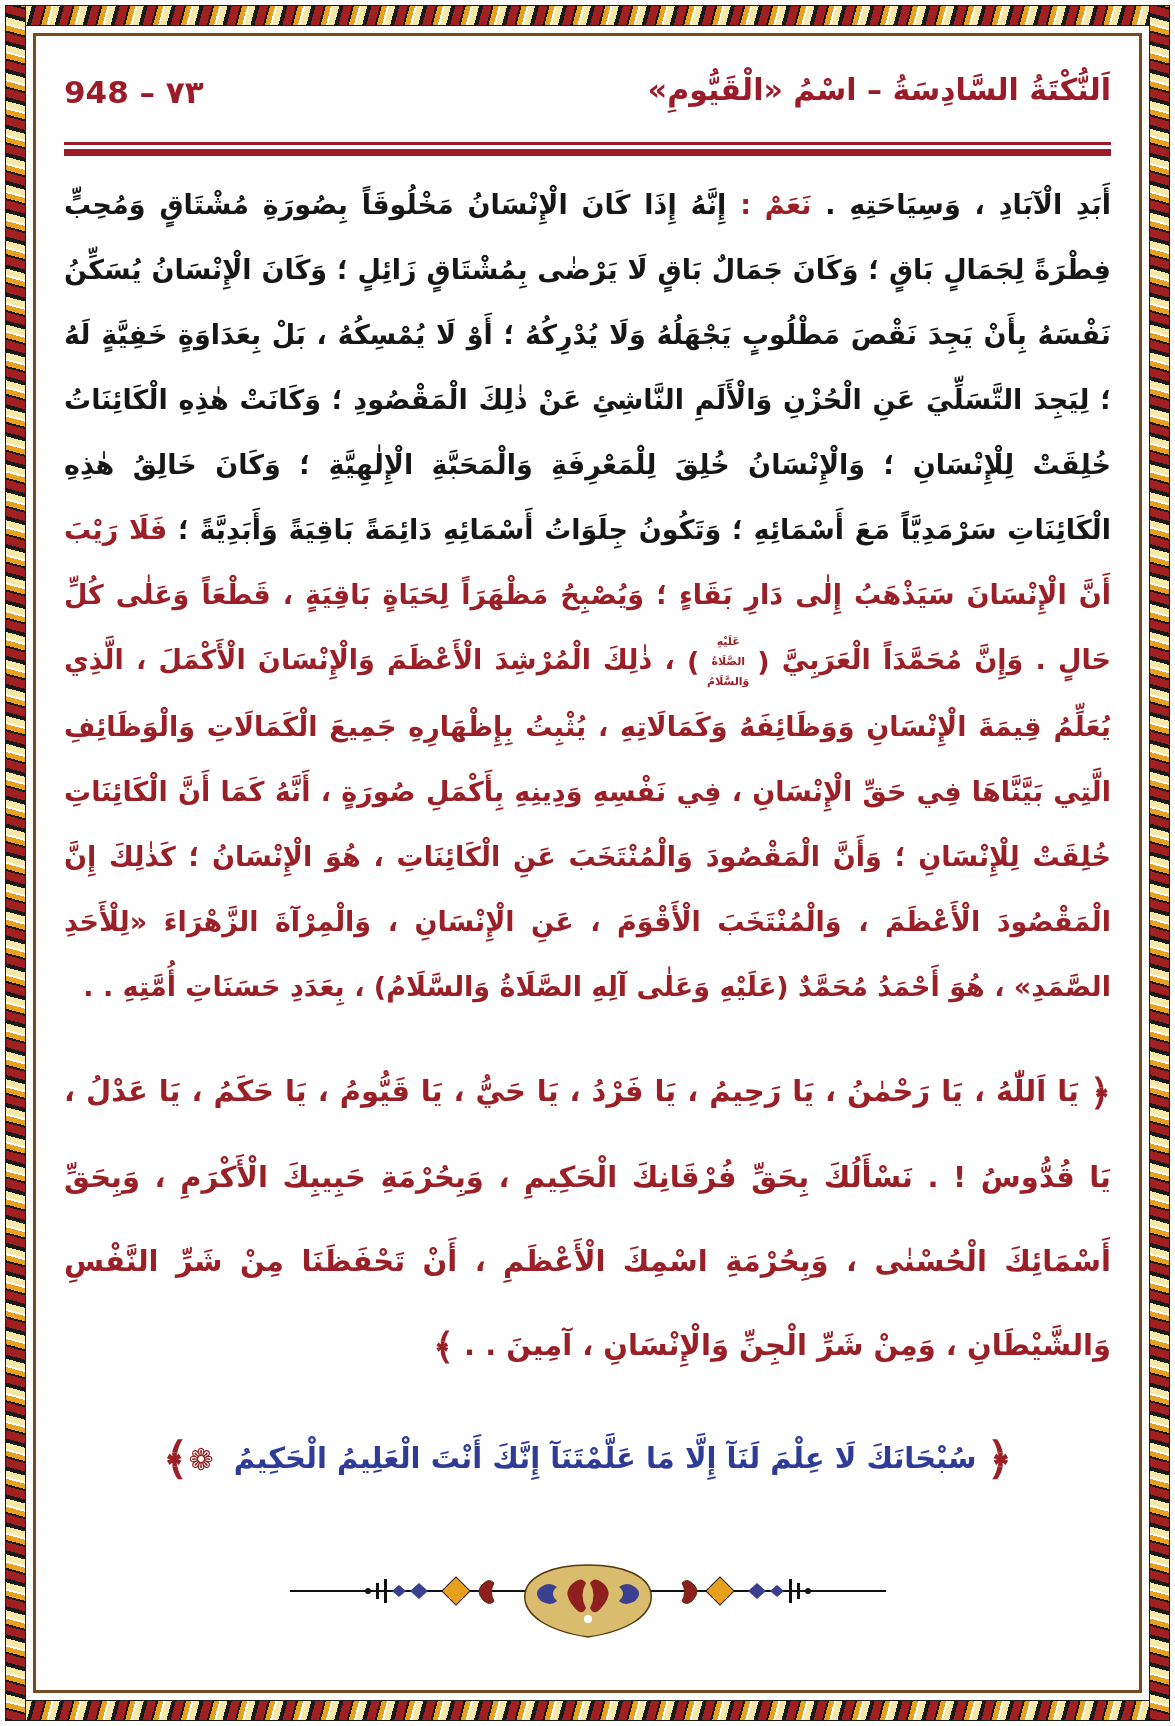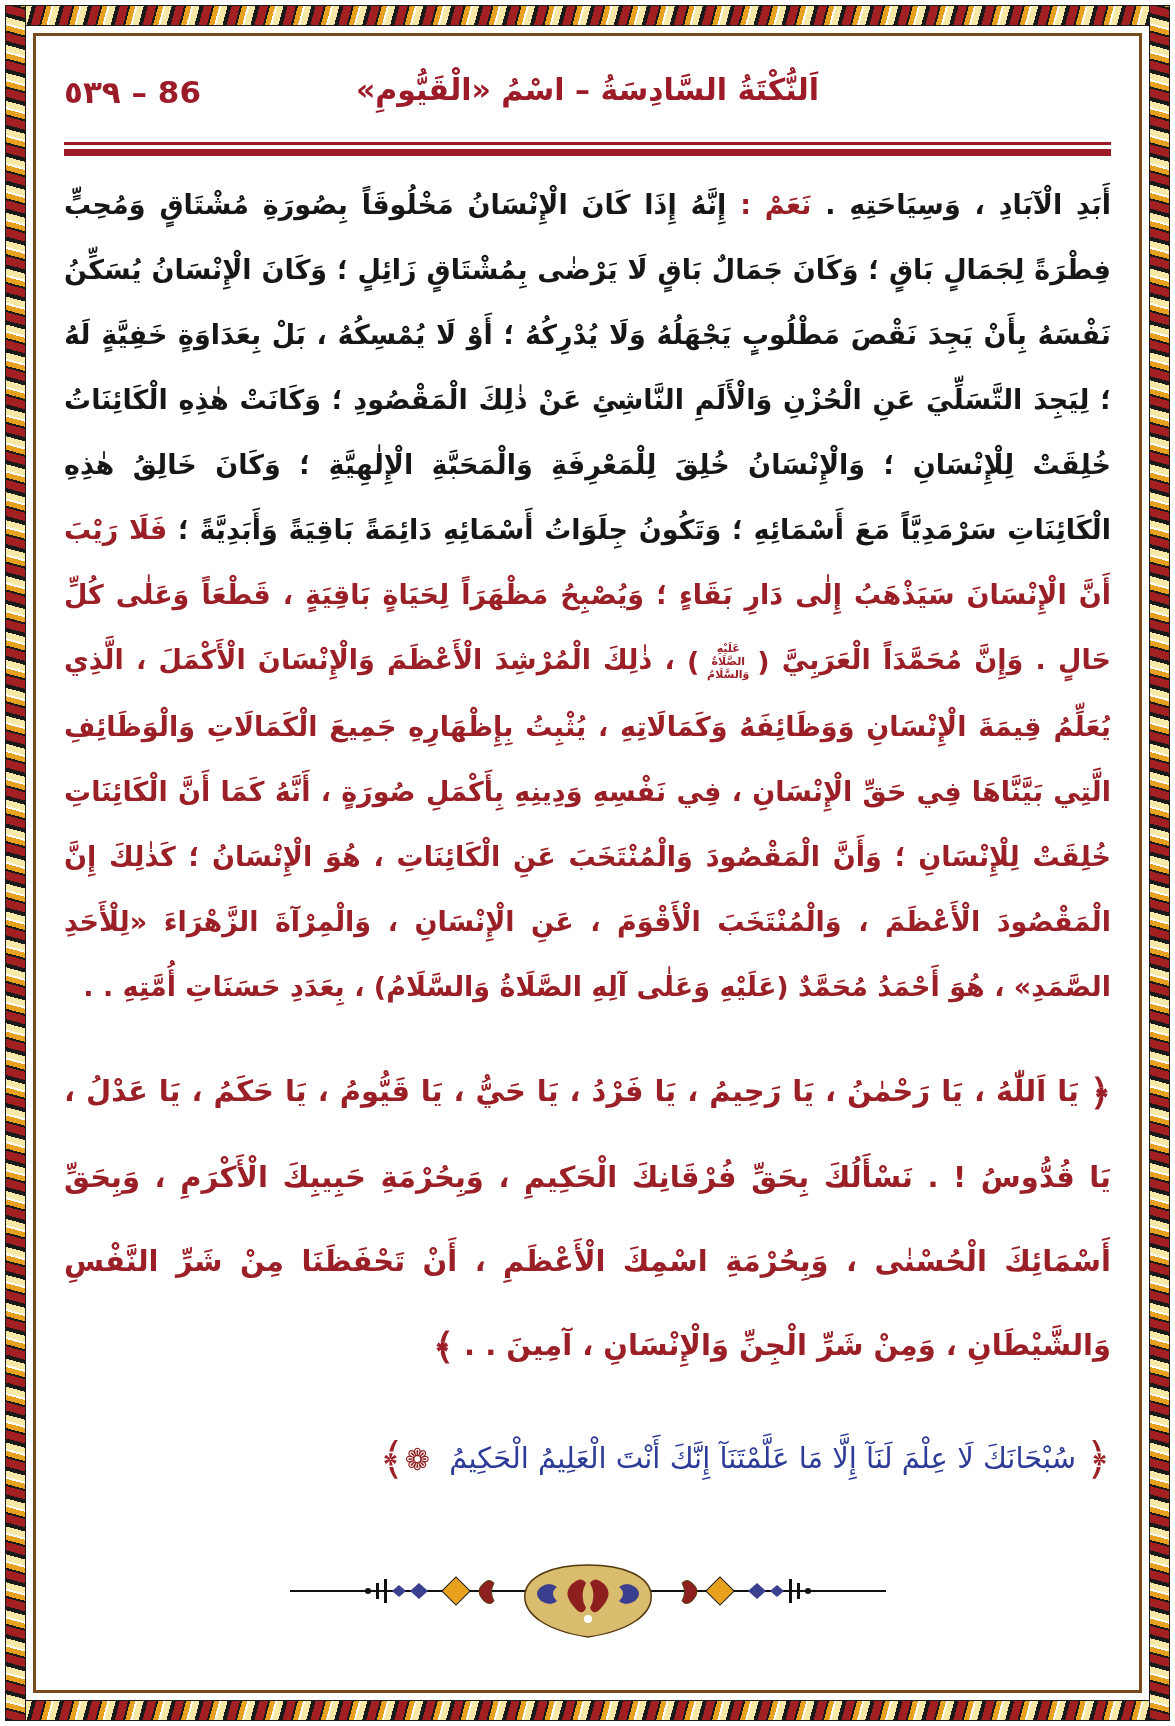--- a/index.html
+++ b/index.html
@@ -27,62 +27,62 @@
       var(--chain-cream) 19px 25px, #1a1a1a 25px 27px);}
   .band-top{top:5px}.band-bottom{bottom:5px}.band-left{left:5px}.band-right{right:5px}
   .inner-frame{position:absolute;inset:33px;border:3px solid var(--border-brown)}
   
   .content{position:absolute;left:64px;right:64px;top:58px;direction:rtl}
   .header{position:relative;height:78px}
   .page-numbers{
     position:absolute;left:0;top:16px;direction:rtl;
     color:var(--header-red);font-weight:bold;font-size:31px;letter-spacing:1px}
   .page-title{
-    text-align:center;padding-top:14px;color:var(--header-red);
+    padding-top:14px;color:var(--header-red);
     font-weight:bold;font-size:30px}
   .rule-thin{height:3px;background:var(--header-red);margin-top:6px}
   .rule-thick{height:7px;background:var(--header-red);margin-top:4px}
   
   .body-par{
     margin-top:16px;font-size:27px;font-weight:bold;line-height:65px;
     text-align:justify;text-justify:inter-word;color:var(--ink)}
   .seg-black{color:var(--ink)}
   .seg-red{color:var(--red)}
   .seg-seal{color:var(--red);white-space:nowrap}
   .seal-paren{font-size:27px;vertical-align:middle}
   .seal-text{
-    display:inline-block;max-width:58px;font-size:11px;line-height:13px;
+    display:inline-block;max-width:58px;font-size:11px;line-height:20px;
     vertical-align:middle;text-align:center;white-space:normal;font-weight:bold}
   
   .prayer-par{
     margin-top:30px;font-size:29px;font-weight:bold;line-height:84px;
     text-align:justify;text-justify:inter-word;color:var(--red)}
   .bracket{color:var(--red);font-size:36px;vertical-align:-4px}
   
   .verse-line{
-    margin-top:34px;font-size:29px;font-weight:normal;
+    margin-top:34px;text-align:center;font-size:29px;font-weight:bold;
     color:var(--verse-blue);line-height:70px;white-space:nowrap}
   .verse-bracket{color:var(--red);font-size:44px;vertical-align:-6px}
   .verse-rosette{color:var(--orn-red);font-size:30px;vertical-align:-2px;margin-right:10px}
   
   .ornament-wrap{margin-top:66px;text-align:center}
 </style>
 </head>
 <body>
 
 <div class="band band-h band-top"></div>
 <div class="band band-h band-bottom"></div>
 <div class="band band-v band-left"></div>
 <div class="band band-v band-right"></div>
 <div class="inner-frame"></div>
 
 <div class="content">
 
   <div class="header">
-    <div class="page-numbers">86 – ٥٣٩</div>
+    <div class="page-numbers">٧٣ – 948</div>
     <div class="page-title">اَلنُّكْتَةُ السَّادِسَةُ – اسْمُ «الْقَيُّومِ»</div>
   </div>
   <div class="rule-thin"></div>
   <div class="rule-thick"></div>
 
   <p class="body-par"><span class="seg-black">أَبَدِ الْآبَادِ ، وَسِيَاحَتِهِ . </span><span class="seg-red">نَعَمْ : </span><span class="seg-black">إِنَّهُ إِذَا كَانَ الْإِنْسَانُ مَخْلُوقَاً بِصُورَةِ مُشْتَاقٍ وَمُحِبٍّ فِطْرَةً لِجَمَالٍ بَاقٍ ؛ وَكَانَ جَمَالٌ بَاقٍ لَا يَرْضٰى بِمُشْتَاقٍ زَائِلٍ ؛ وَكَانَ الْإِنْسَانُ يُسَكِّنُ نَفْسَهُ بِأَنْ يَجِدَ نَقْصَ مَطْلُوبٍ يَجْهَلُهُ وَلَا يُدْرِكُهُ ؛ أَوْ لَا يُمْسِكُهُ ، بَلْ بِعَدَاوَةٍ خَفِيَّةٍ لَهُ ؛ لِيَجِدَ التَّسَلِّيَ عَنِ الْحُزْنِ وَالْأَلَمِ النَّاشِئِ عَنْ ذٰلِكَ الْمَقْصُودِ ؛ وَكَانَتْ هٰذِهِ الْكَائِنَاتُ خُلِقَتْ لِلْإِنْسَانِ ؛ وَالْإِنْسَانُ خُلِقَ لِلْمَعْرِفَةِ وَالْمَحَبَّةِ الْإِلٰهِيَّةِ ؛ وَكَانَ خَالِقُ هٰذِهِ الْكَائِنَاتِ سَرْمَدِيَّاً مَعَ أَسْمَائِهِ ؛ وَتَكُونُ جِلَوَاتُ أَسْمَائِهِ دَائِمَةً بَاقِيَةً وَأَبَدِيَّةً ؛ </span><span class="seg-red">فَلَا رَيْبَ أَنَّ الْإِنْسَانَ سَيَذْهَبُ إِلٰى دَارِ بَقَاءٍ ؛ وَيُصْبِحُ مَظْهَرَاً لِحَيَاةٍ بَاقِيَةٍ ، قَطْعَاً وَعَلٰى كُلِّ حَالٍ . وَإِنَّ مُحَمَّدَاً الْعَرَبِيَّ </span><span class="seg-seal"><span class="seal-paren">(</span><span class="seal-text">عَلَيْهِ الصَّلَاةُ وَالسَّلَامُ</span><span class="seal-paren">)</span></span><span class="seg-red"> ، ذٰلِكَ الْمُرْشِدَ الْأَعْظَمَ وَالْإِنْسَانَ الْأَكْمَلَ ، الَّذِي يُعَلِّمُ قِيمَةَ الْإِنْسَانِ وَوَظَائِفَهُ وَكَمَالَاتِهِ ، يُثْبِتُ بِإِظْهَارِهِ جَمِيعَ الْكَمَالَاتِ وَالْوَظَائِفِ الَّتِي بَيَّنَّاهَا فِي حَقِّ الْإِنْسَانِ ، فِي نَفْسِهِ وَدِينِهِ بِأَكْمَلِ صُورَةٍ ، أَنَّهُ كَمَا أَنَّ الْكَائِنَاتِ خُلِقَتْ لِلْإِنْسَانِ ؛ وَأَنَّ الْمَقْصُودَ وَالْمُنْتَخَبَ عَنِ الْكَائِنَاتِ ، هُوَ الْإِنْسَانُ ؛ كَذٰلِكَ إِنَّ الْمَقْصُودَ الْأَعْظَمَ ، وَالْمُنْتَخَبَ الْأَقْوَمَ ، عَنِ الْإِنْسَانِ ، وَالْمِرْآةَ الزَّهْرَاءَ «لِلْأَحَدِ الصَّمَدِ» ، هُوَ أَحْمَدُ مُحَمَّدٌ (عَلَيْهِ وَعَلٰى آلِهِ الصَّلَاةُ وَالسَّلَامُ) ، بِعَدَدِ حَسَنَاتِ أُمَّتِهِ . .</span></p>
 
   <p class="prayer-par"><span class="bracket">﴿</span><span> يَا اَللّٰهُ ، يَا رَحْمٰنُ ، يَا رَحِيمُ ، يَا فَرْدُ ، يَا حَيُّ ، يَا قَيُّومُ ، يَا حَكَمُ ، يَا عَدْلُ ، يَا قُدُّوسُ ! . نَسْأَلُكَ بِحَقِّ فُرْقَانِكَ الْحَكِيمِ ، وَبِحُرْمَةِ حَبِيبِكَ الْأَكْرَمِ ، وَبِحَقِّ أَسْمَائِكَ الْحُسْنٰى ، وَبِحُرْمَةِ اسْمِكَ الْأَعْظَمِ ، أَنْ تَحْفَظَنَا مِنْ شَرِّ النَّفْسِ وَالشَّيْطَانِ ، وَمِنْ شَرِّ الْجِنِّ وَالْإِنْسَانِ ، آمِينَ . . </span><span class="bracket">﴾</span></p>
 
   <div class="verse-line"><span class="verse-bracket">﴿</span> <span>سُبْحَانَكَ لَا عِلْمَ لَنَآ إِلَّا مَا عَلَّمْتَنَآ إِنَّكَ أَنْتَ الْعَلِيمُ الْحَكِيمُ</span> <span class="verse-rosette">❁</span><span class="verse-bracket">﴾</span></div>

